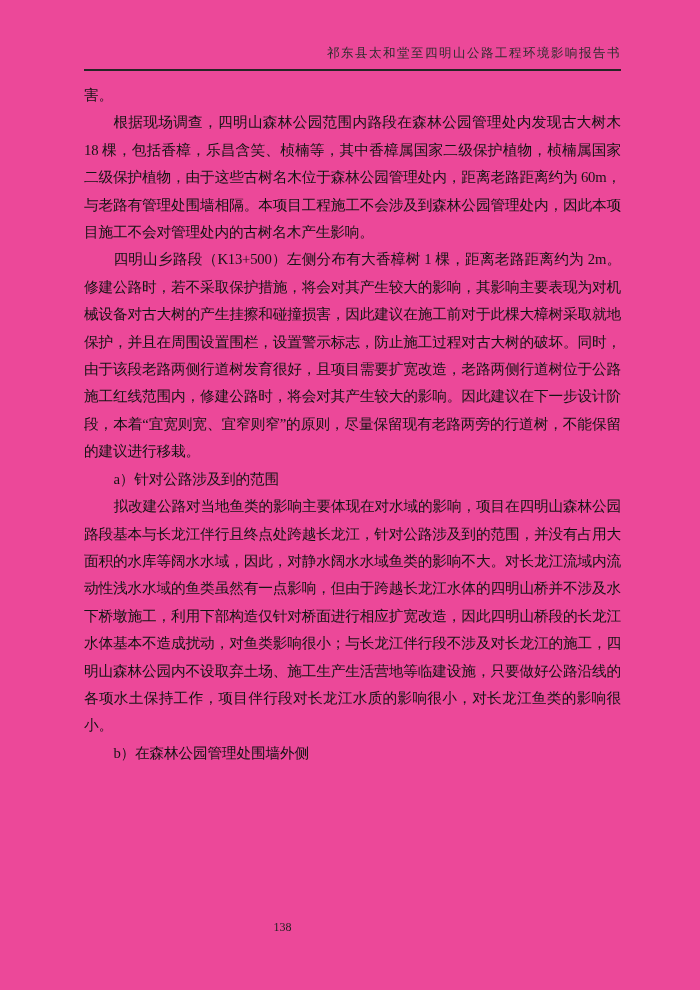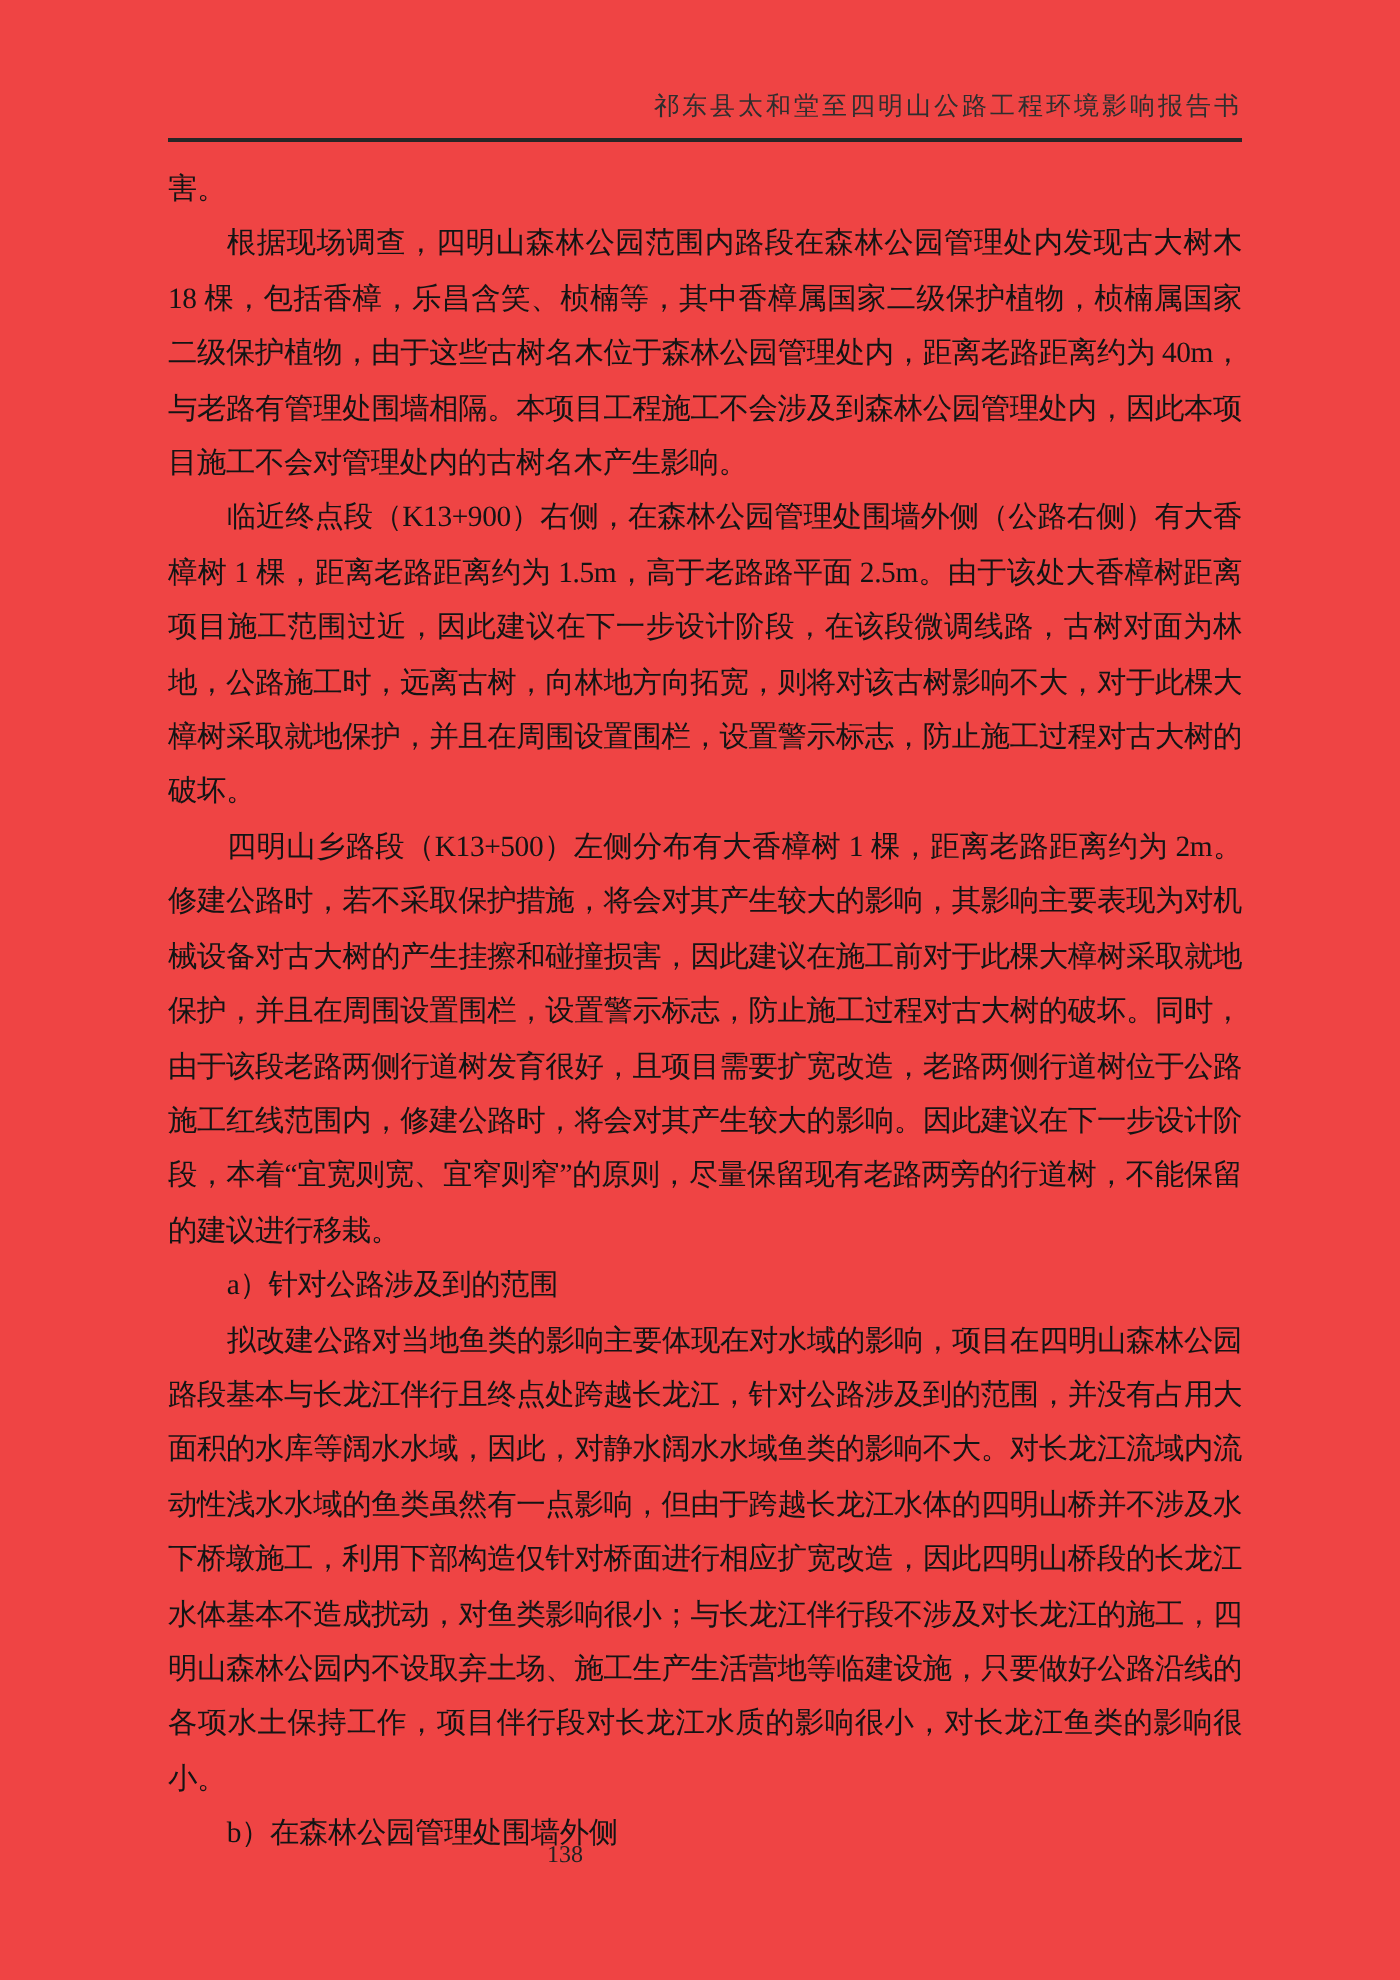--- a/index.html
+++ b/index.html
@@ -4,21 +4,21 @@
 <style>
   html, body {
     margin: 0;
     padding: 0;
     background: #ffffff;
   }
   .page {
     position: relative;
     width: 700px;
     height: 990px;
-    background: #ef4444;
+    background: #ec4899;
     font-family: "Liberation Serif", "DejaVu Serif", serif;
     color: #161616;
     overflow: hidden;
   }
   .header {
     position: absolute;
     left: 84px;
     width: 537px;
     top: 45px;
     text-align: right;
@@ -78,22 +78,21 @@
 <div class="page">
 
   <div class="header">
     <span>祁东县太和堂至四明山公路工程环境影响报告书</span>
   </div>
 
   <div class="header-rule"></div>
 
   <div class="doc-body">
     <p class="para-flush">害。</p>
-    <p class="para-indent">根据现场调查，四明山森林公园范围内路段在森林公园管理处内发现古大树木 18 棵，包括香樟，乐昌含笑、桢楠等，其中香樟属国家二级保护植物，桢楠属国家二级保护植物，由于这些古树名木位于森林公园管理处内，距离老路距离约为 40m，与老路有管理处围墙相隔。本项目工程施工不会涉及到森林公园管理处内，因此本项目施工不会对管理处内的古树名木产生影响。</p>
-    <p class="para-indent">临近终点段（K13+900）右侧，在森林公园管理处围墙外侧（公路右侧）有大香樟树 1 棵，距离老路距离约为 1.5m，高于老路路平面 2.5m。由于该处大香樟树距离项目施工范围过近，因此建议在下一步设计阶段，在该段微调线路，古树对面为林地，公路施工时，远离古树，向林地方向拓宽，则将对该古树影响不大，对于此棵大樟树采取就地保护，并且在周围设置围栏，设置警示标志，防止施工过程对古大树的破坏。</p>
+    <p class="para-indent">根据现场调查，四明山森林公园范围内路段在森林公园管理处内发现古大树木 18 棵，包括香樟，乐昌含笑、桢楠等，其中香樟属国家二级保护植物，桢楠属国家二级保护植物，由于这些古树名木位于森林公园管理处内，距离老路距离约为 60m，与老路有管理处围墙相隔。本项目工程施工不会涉及到森林公园管理处内，因此本项目施工不会对管理处内的古树名木产生影响。</p>
     <p class="para-indent">四明山乡路段（K13+500）左侧分布有大香樟树 1 棵，距离老路距离约为 2m。修建公路时，若不采取保护措施，将会对其产生较大的影响，其影响主要表现为对机械设备对古大树的产生挂擦和碰撞损害，因此建议在施工前对于此棵大樟树采取就地保护，并且在周围设置围栏，设置警示标志，防止施工过程对古大树的破坏。同时，由于该段老路两侧行道树发育很好，且项目需要扩宽改造，老路两侧行道树位于公路施工红线范围内，修建公路时，将会对其产生较大的影响。因此建议在下一步设计阶段，本着“宜宽则宽、宜窄则窄”的原则，尽量保留现有老路两旁的行道树，不能保留的建议进行移栽。</p>
     <p class="sub-heading">a）针对公路涉及到的范围</p>
     <p class="para-indent">拟改建公路对当地鱼类的影响主要体现在对水域的影响，项目在四明山森林公园路段基本与长龙江伴行且终点处跨越长龙江，针对公路涉及到的范围，并没有占用大面积的水库等阔水水域，因此，对静水阔水水域鱼类的影响不大。对长龙江流域内流动性浅水水域的鱼类虽然有一点影响，但由于跨越长龙江水体的四明山桥并不涉及水下桥墩施工，利用下部构造仅针对桥面进行相应扩宽改造，因此四明山桥段的长龙江水体基本不造成扰动，对鱼类影响很小；与长龙江伴行段不涉及对长龙江的施工，四明山森林公园内不设取弃土场、施工生产生活营地等临建设施，只要做好公路沿线的各项水土保持工作，项目伴行段对长龙江水质的影响很小，对长龙江鱼类的影响很小。</p>
     <p class="sub-heading">b）在森林公园管理处围墙外侧</p>
   </div>
 
   <div class="footer">
     <span>138</span>
   </div>
 

